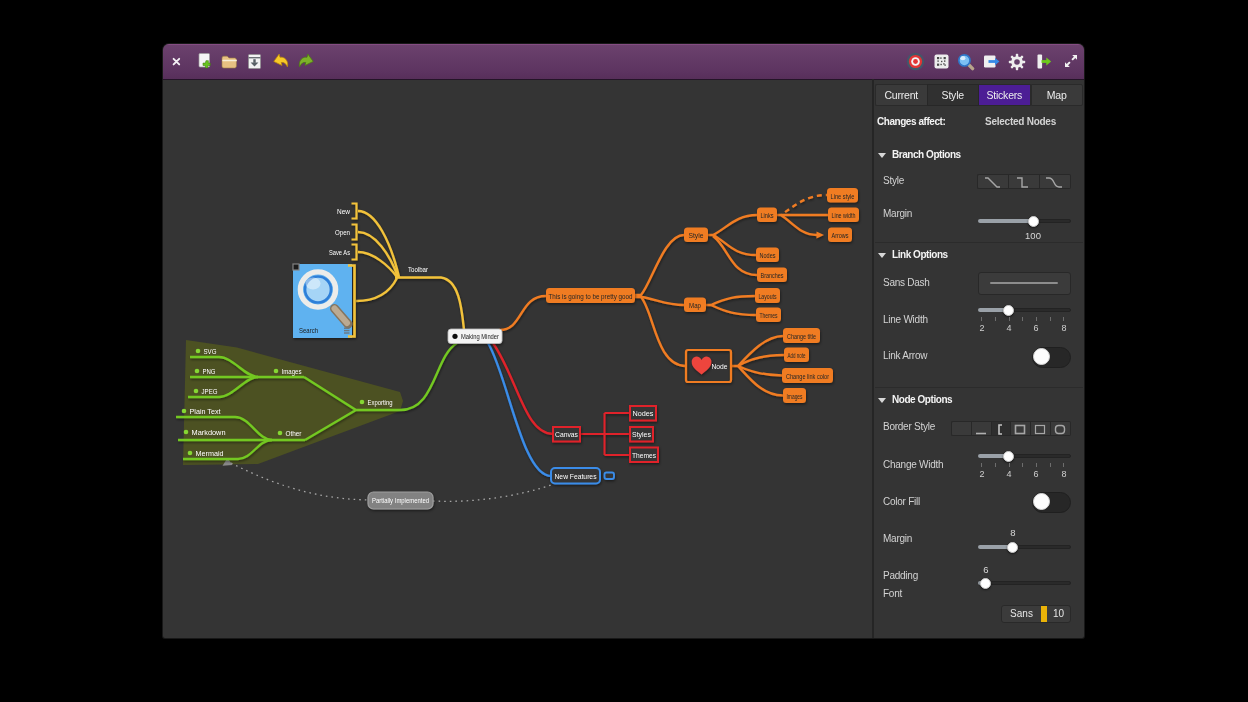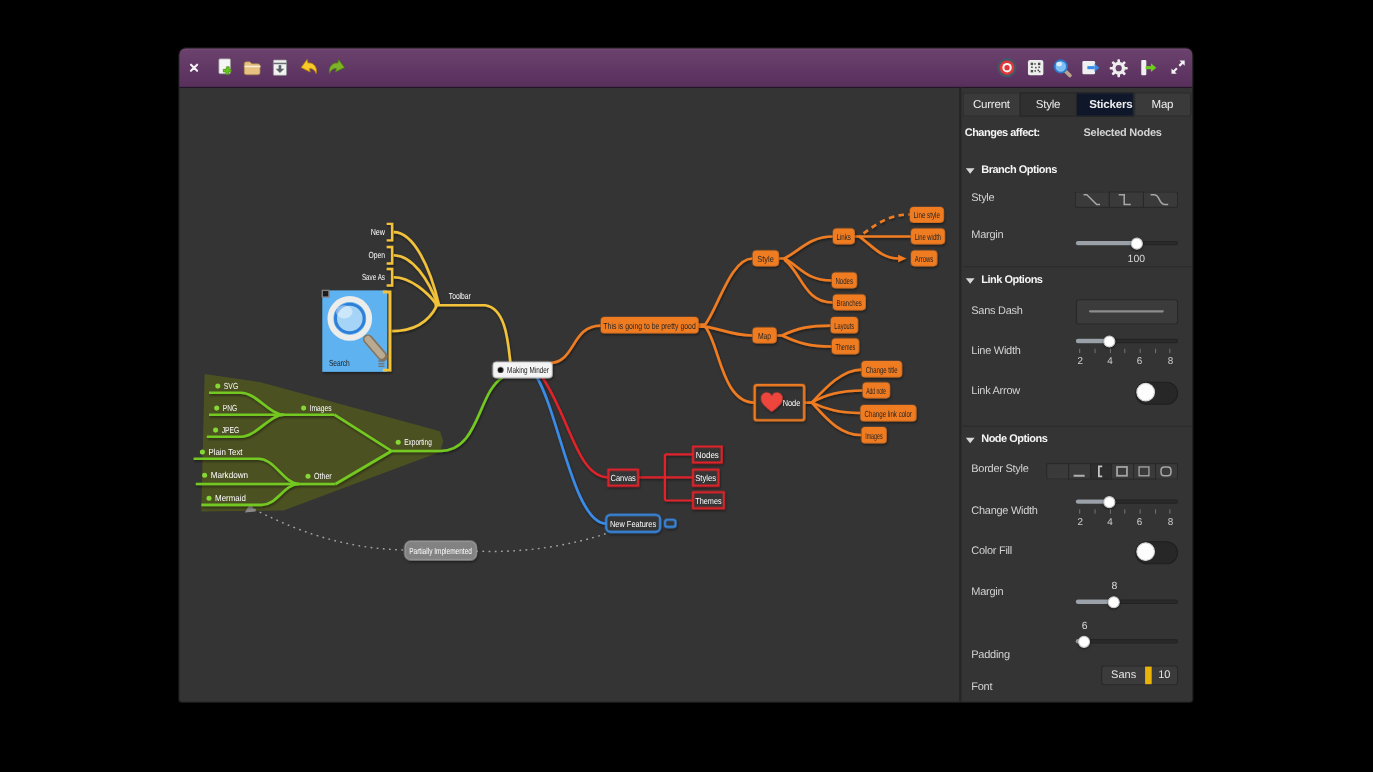--- a/index.html
+++ b/index.html
@@ -276,21 +276,21 @@
         <text x="796.5" y="358" textLength="18" lengthAdjust="spacingAndGlyphs">Add note</text>
         <text x="807.5" y="378.8" textLength="43" lengthAdjust="spacingAndGlyphs">Change link color</text>
         <text x="794.5" y="398.8" textLength="16" lengthAdjust="spacingAndGlyphs">Images</text>
       </g>
     </svg>
     <div class="side-sep"></div>
     <div id="sidebar">
       <div style="position:absolute;left:712px;top:40px;width:208px;height:22px;display:flex;">
         <div style="flex:1;background:#3a3a3a;border:1px solid #2a2a2a;border-right:none;border-radius:2px 0 0 2px;color:#ededed;font-size:10.5px;line-height:20px;text-align:center;letter-spacing:-0.2px;">Current</div>
         <div style="flex:1;background:#303030;border:1px solid #272727;color:#ededed;font-size:10.5px;line-height:20px;text-align:center;letter-spacing:-0.2px;">Style</div>
-        <div style="flex:1;background:#0f172a;border:1px solid #2a2a2a;border-left:none;color:#ededed;font-size:10.5px;line-height:20px;text-align:right;letter-spacing:-0.2px;font-weight:bold;">Stickers</div>
+        <div style="flex:1;background:#4c1d95;border:1px solid #2a2a2a;border-left:none;color:#ededed;font-size:10.5px;line-height:20px;text-align:center;letter-spacing:-0.2px;">Stickers</div>
         <div style="flex:1;background:#3a3a3a;border:1px solid #2a2a2a;border-left:1px solid #2a2a2a;border-radius:0 2px 2px 0;color:#ededed;font-size:10.5px;line-height:20px;text-align:center;letter-spacing:-0.2px;">Map</div>
       </div>
       <div class="sb-head" style="left:714px;top:72px;">Changes affect:</div>
       <div class="sb-label" style="left:822px;top:72px;font-weight:bold;">Selected Nodes</div>
 
       <div class="tri" style="left:715px;top:109px;"></div>
       <div class="sb-head" style="left:729px;top:105px;">Branch Options</div>
       <div class="sb-label" style="left:720px;top:131px;">Style</div>
       <div style="position:absolute;left:814px;top:130px;width:94px;height:15px;display:flex;">
         <div style="flex:1;background:#3a3a3a;border:1px solid #282828;border-right:none;border-radius:2px 0 0 2px;">
@@ -381,24 +381,24 @@
       <div class="mnum" style="left:895px;top:425px;">8</div>
       <div class="sb-label" style="left:720px;top:452px;">Color Fill</div>
       <div class="toggle" style="left:869px;top:448px;"></div>
       <div class="tknob" style="left:870px;top:449px;"></div>
       <div class="val" style="left:830px;top:483px;width:40px;">8</div>
       <div class="sb-label" style="left:720px;top:489px;">Margin</div>
       <div class="track" style="left:815px;top:501px;width:93px;"></div>
       <div class="fill" style="left:815px;top:501px;width:36px;"></div>
       <div class="knob" style="left:844px;top:498px;"></div>
       <div class="val" style="left:803px;top:520px;width:40px;">6</div>
-      <div class="sb-label" style="left:720px;top:546px;">Padding</div>
+      <div class="sb-label" style="left:720px;top:526px;">Padding</div>
       <div class="track" style="left:815px;top:537px;width:93px;"></div>
       <div class="fill" style="left:815px;top:537px;width:9px;"></div>
       <div class="knob" style="left:817px;top:534px;"></div>
-      <div class="sb-label" style="left:720px;top:575px;">Font</div>
+      <div class="sb-label" style="left:720px;top:544px;">Font</div>
       <div style="position:absolute;left:838px;top:561px;width:70px;height:18px;display:flex;background:#3b3b3b;border:1px solid #292929;border-radius:3px;box-sizing:border-box;">
         <div style="width:39px;border-right:6px solid #eab308;color:#e6e6e6;font-size:10px;line-height:16px;text-align:center;">Sans</div>
         <div style="flex:1;color:#e6e6e6;font-size:10px;line-height:16px;text-align:center;">10</div>
       </div>
     </div>
   </div>
 </div>
 
 </body></html>

